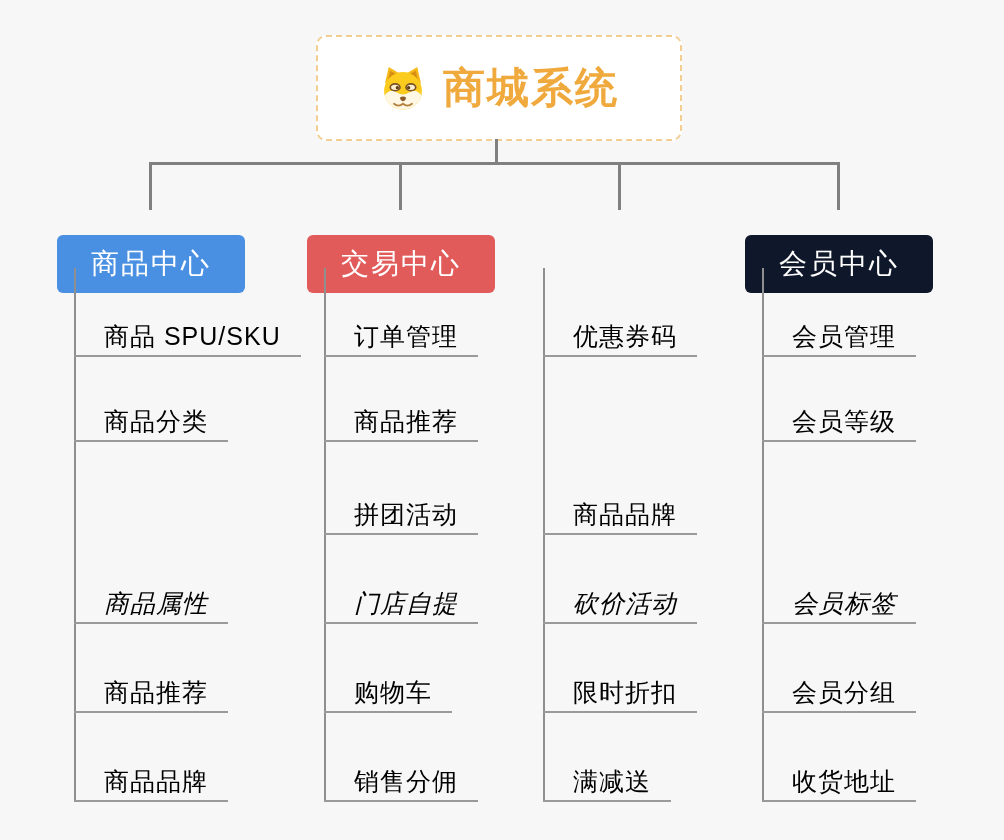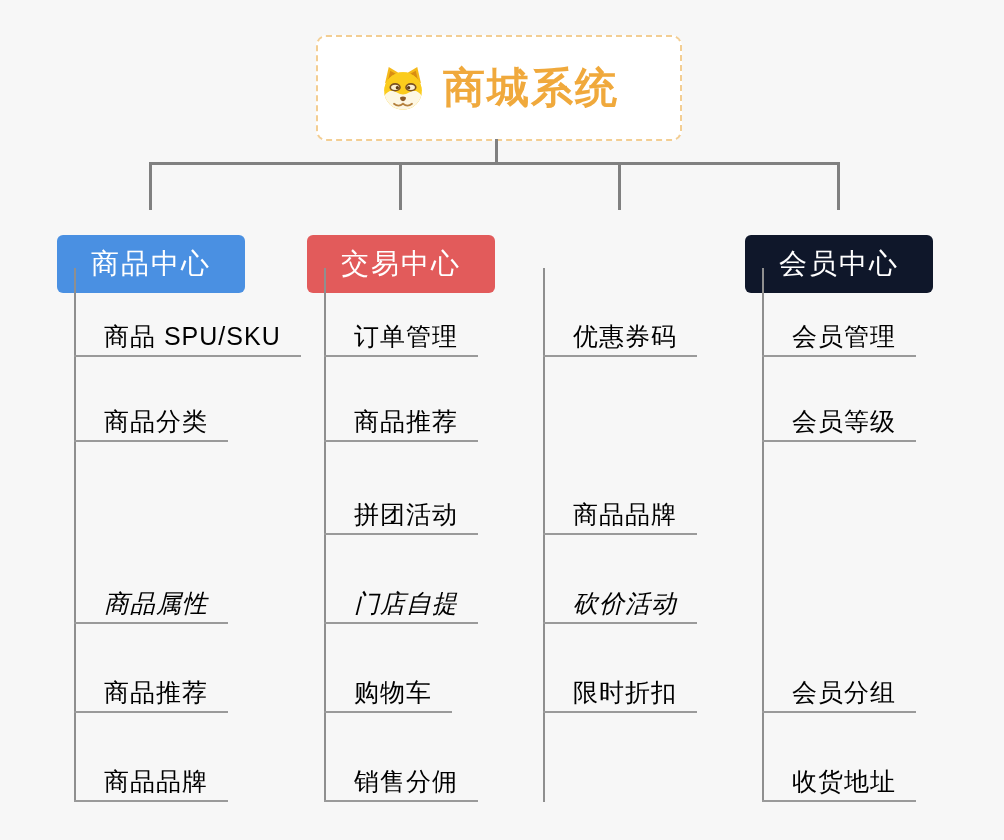--- a/index.html
+++ b/index.html
@@ -125,19 +125,21 @@
   <div class="leaf lx-2 r-2">商品推荐</div>
   <div class="leaf lx-2 r-3">拼团活动</div>
   <div class="leaf lx-2 r-4">门店自提</div>
   <div class="leaf lx-2 r-5">购物车</div>
   <div class="leaf lx-2 r-6">销售分佣</div>
 
   <div class="leaf lx-3 r-1">优惠券码</div>
   <div class="leaf lx-3 r-3">商品品牌</div>
   <div class="leaf lx-3 r-4">砍价活动</div>
   <div class="leaf lx-3 r-5">限时折扣</div>
+  <div class="leaf lx-3 r-6">满减送</div>
 
   <div class="leaf lx-4 r-1">会员管理</div>
   <div class="leaf lx-4 r-2">会员等级</div>
+  <div class="leaf lx-4 r-4">会员标签</div>
   <div class="leaf lx-4 r-5">会员分组</div>
   <div class="leaf lx-4 r-6">收货地址</div>
 
 </div>
 
 </body></html>

